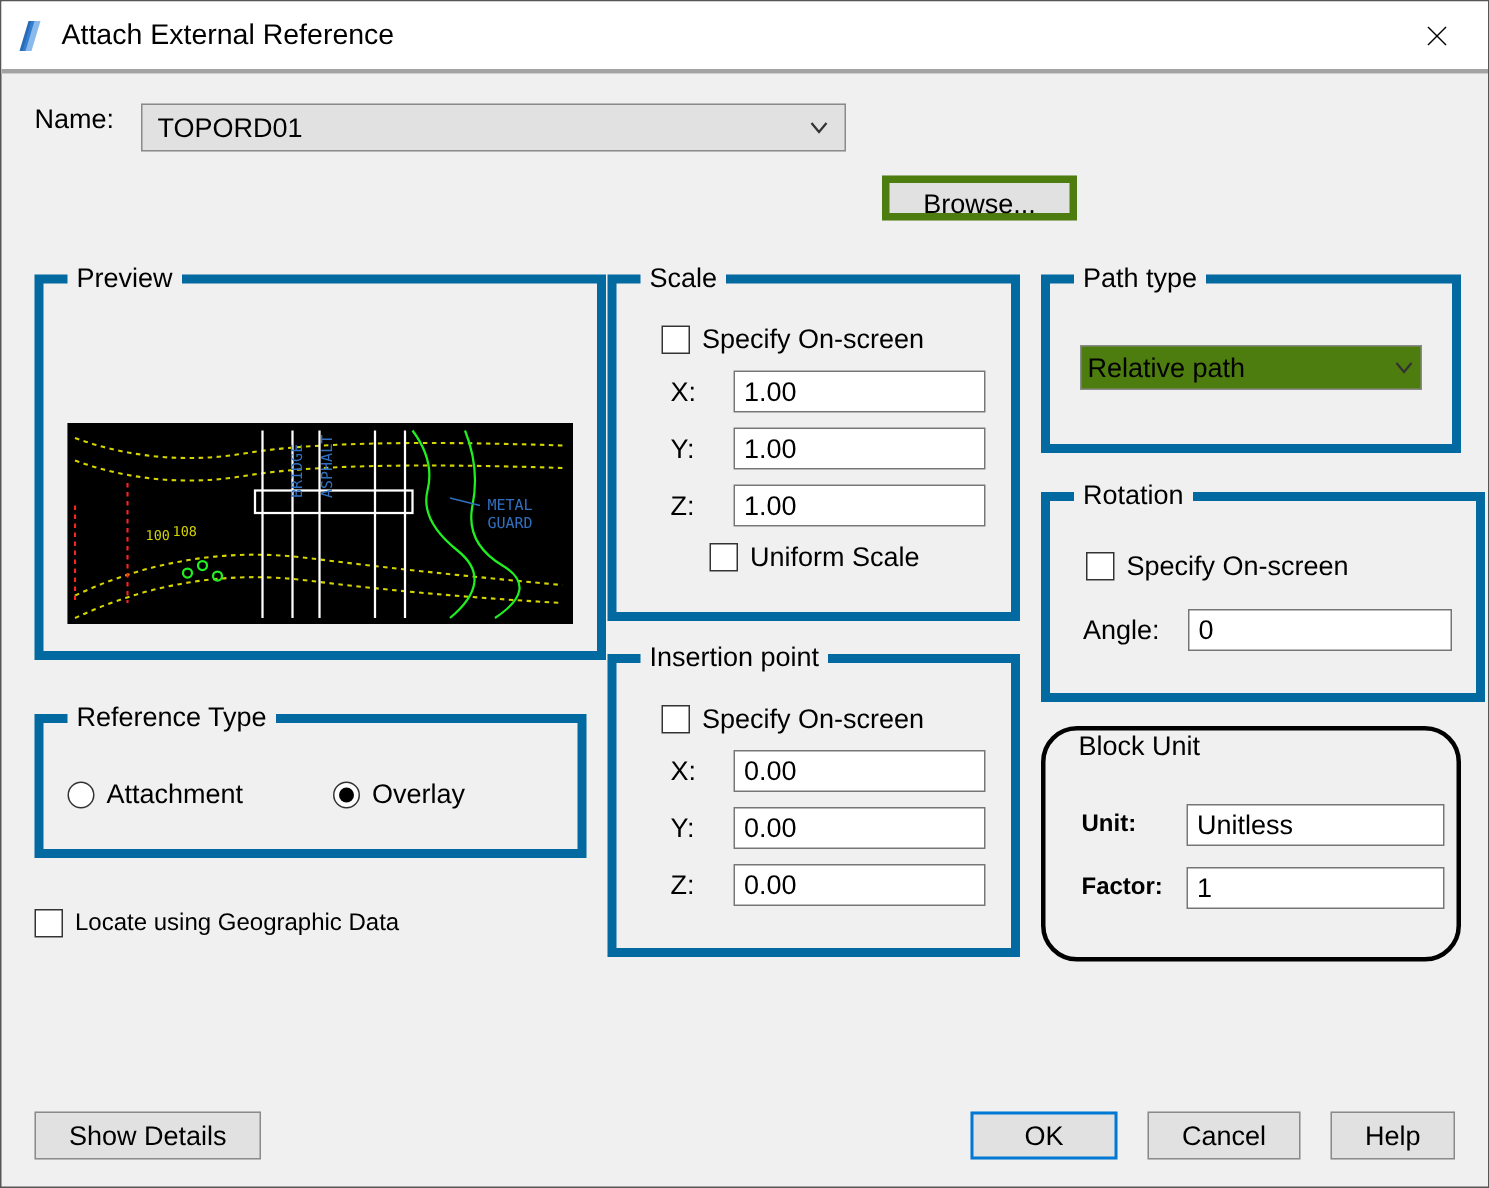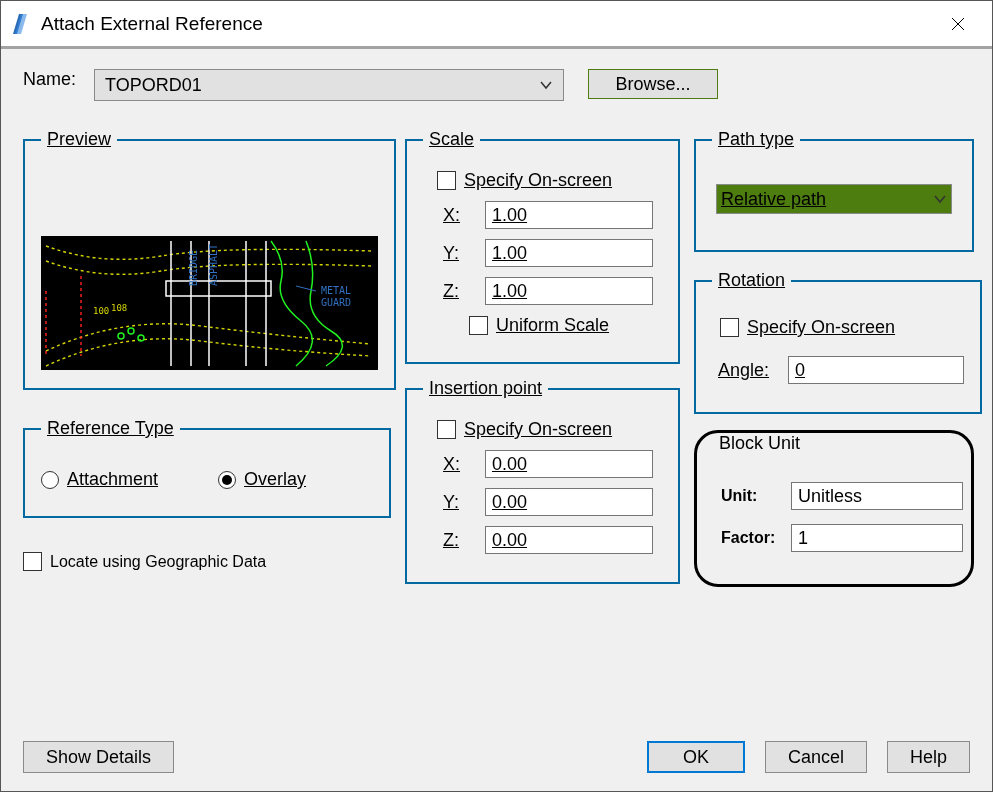--- a/index.html
+++ b/index.html
@@ -67,42 +67,42 @@
     padding: 0 10px;
     justify-content: space-between;
     font-size: 18px;
   }
   .chev {
     width: 14px; height: 14px;
   }
   .browse-btn {
     width: 130px;
     height: 30px;
-    border: 1px solid #4d7c0f;
+    border: 5px solid #4d7c0f;
     background: #e1e1e1;
     text-align: center;
     line-height: 28px;
     font-size: 18px;
     margin-left: 6px;
+    margin-top: 48px;
   }
 
   .columns {
     display: flex;
     gap: 14px;
   }
   .col1 { width: 368px; display:flex; flex-direction:column; gap:28px;}
   .col2 { width: 276px; display:flex; flex-direction:column; gap:14px;}
   .col3 { width: 280px; display:flex; flex-direction:column; gap:18px;}
 
   fieldset.group {
-    border: 2px solid #0369a1;
+    border: 6px solid #0369a1;
     margin: 0;
     padding: 12px 16px 18px 16px;
     background: #f0f0f0;
-    text-decoration: underline;
   }
   fieldset.group > legend {
     font-size: 18px;
     padding: 0 6px;
     color: #000;
     background: #f0f0f0;
   }
 
   .preview-box {
     padding: 8px 12px 18px 12px;

